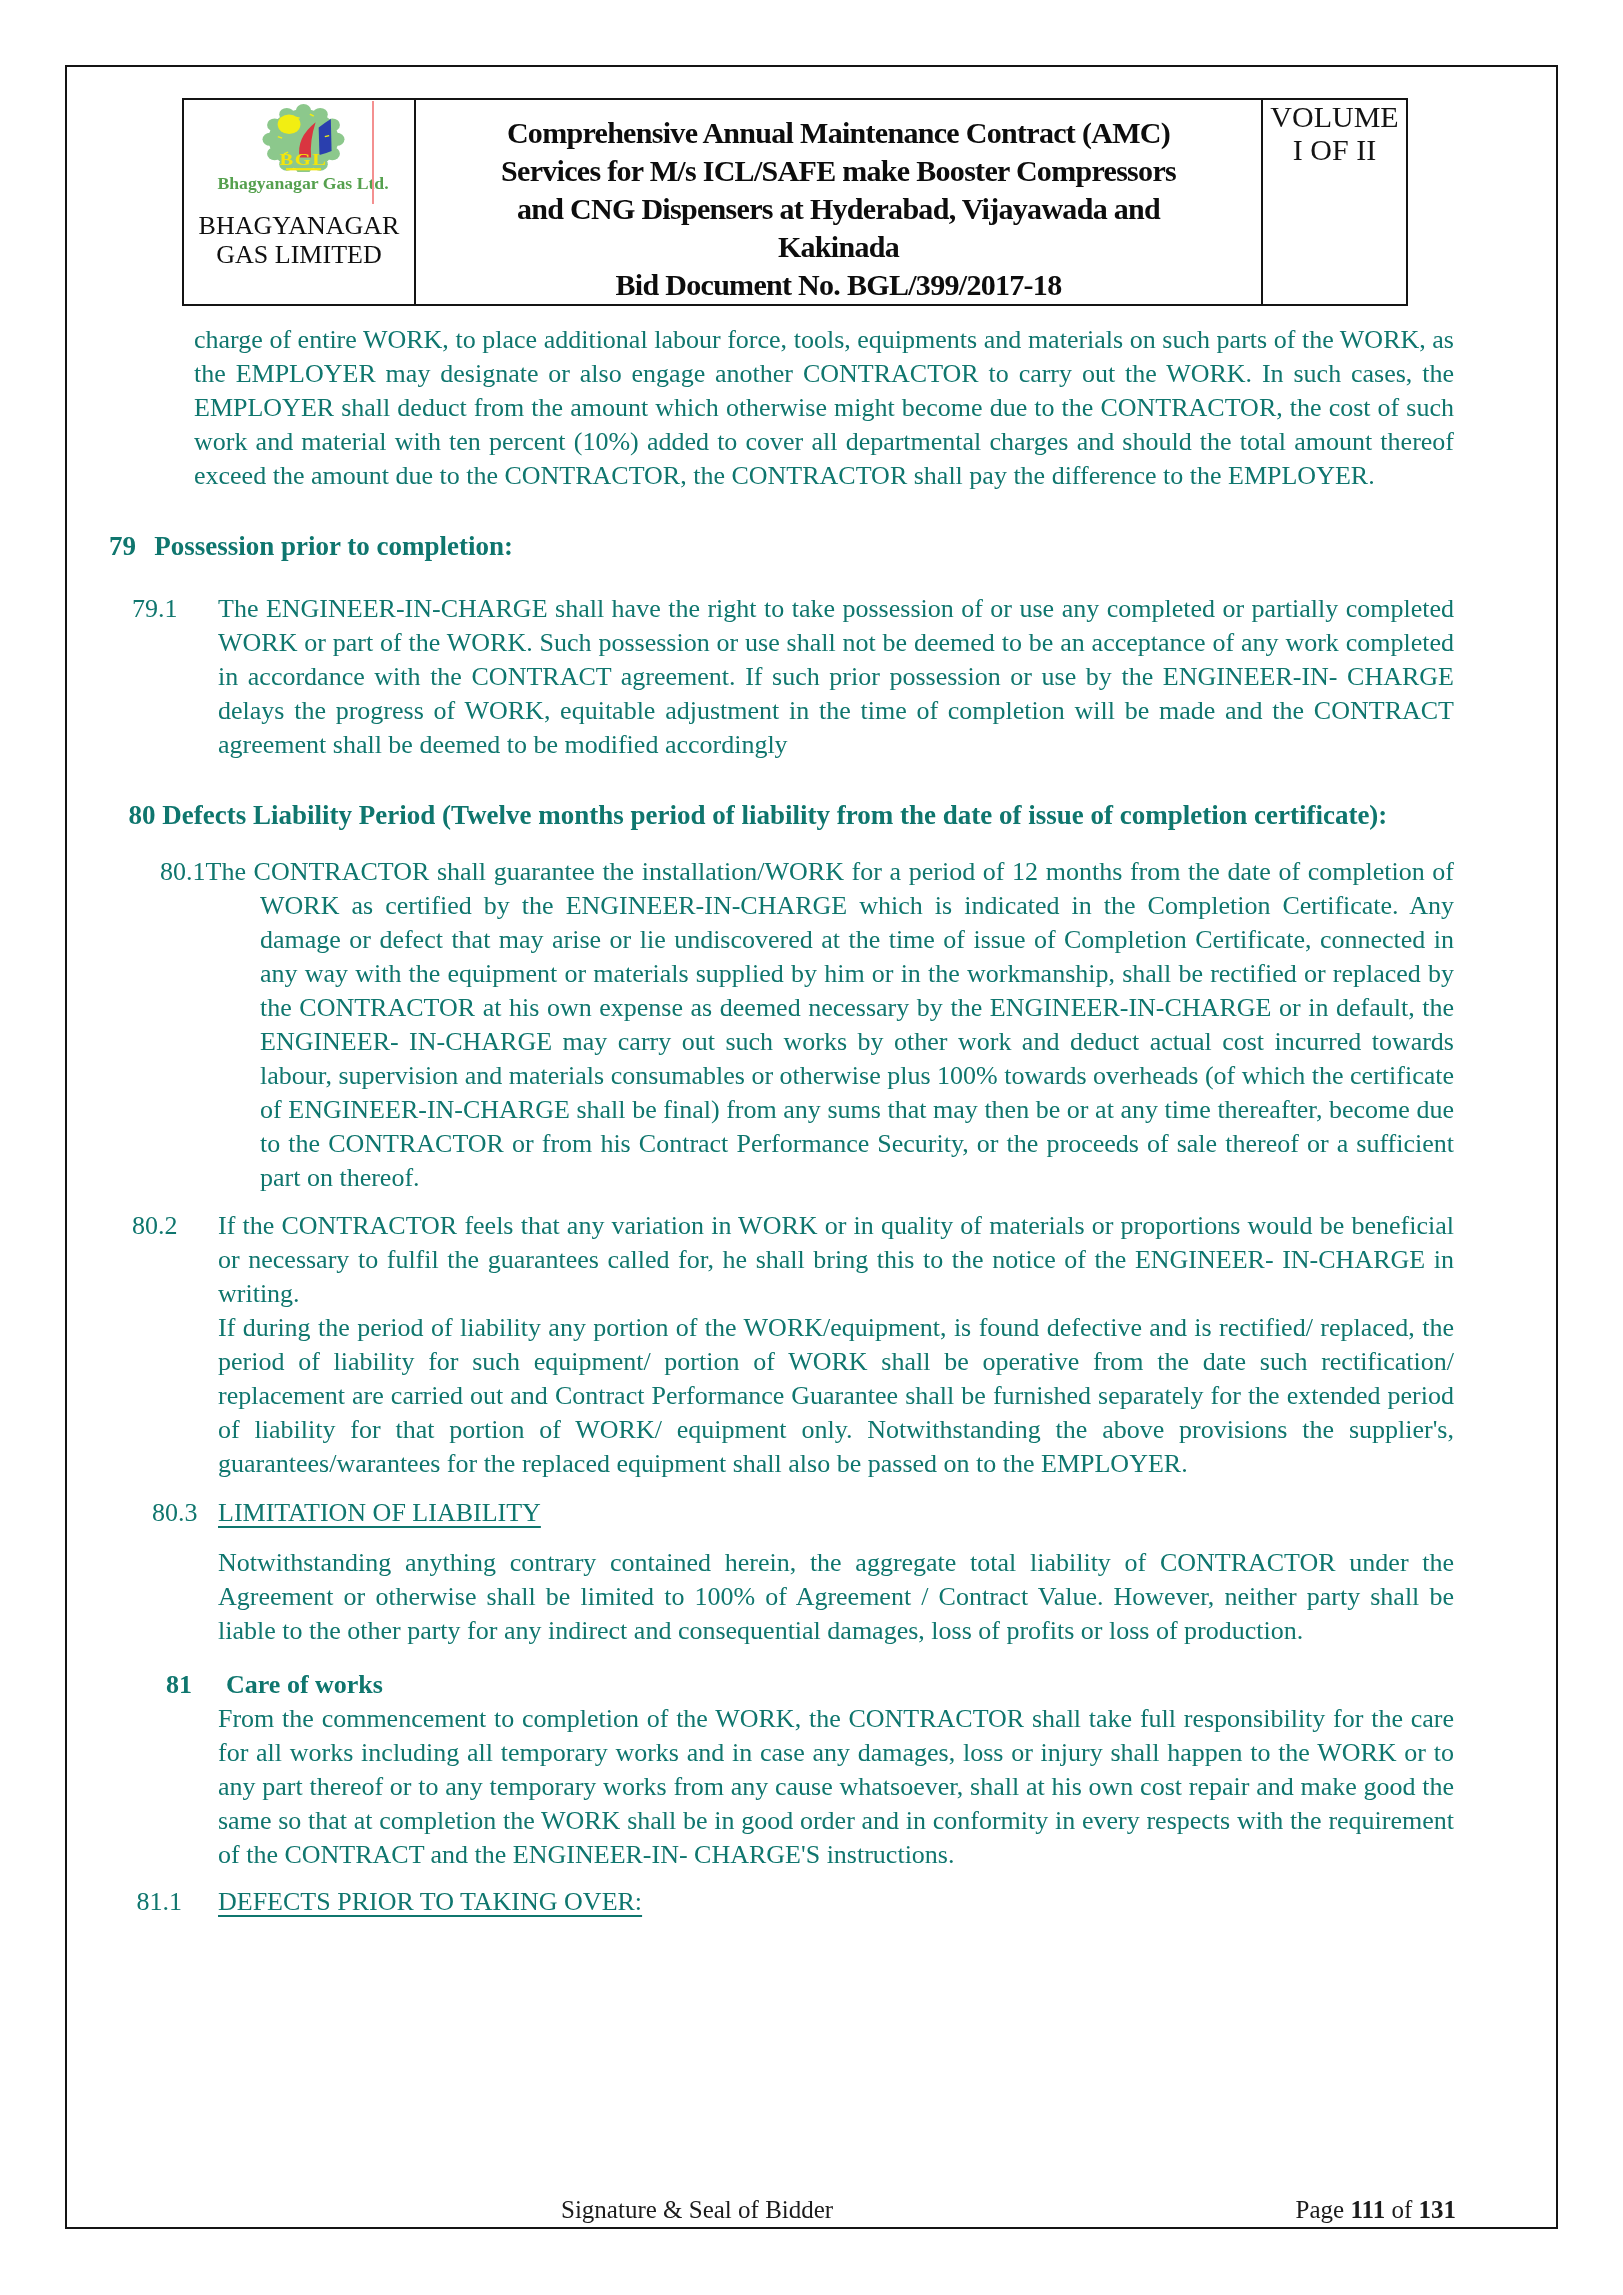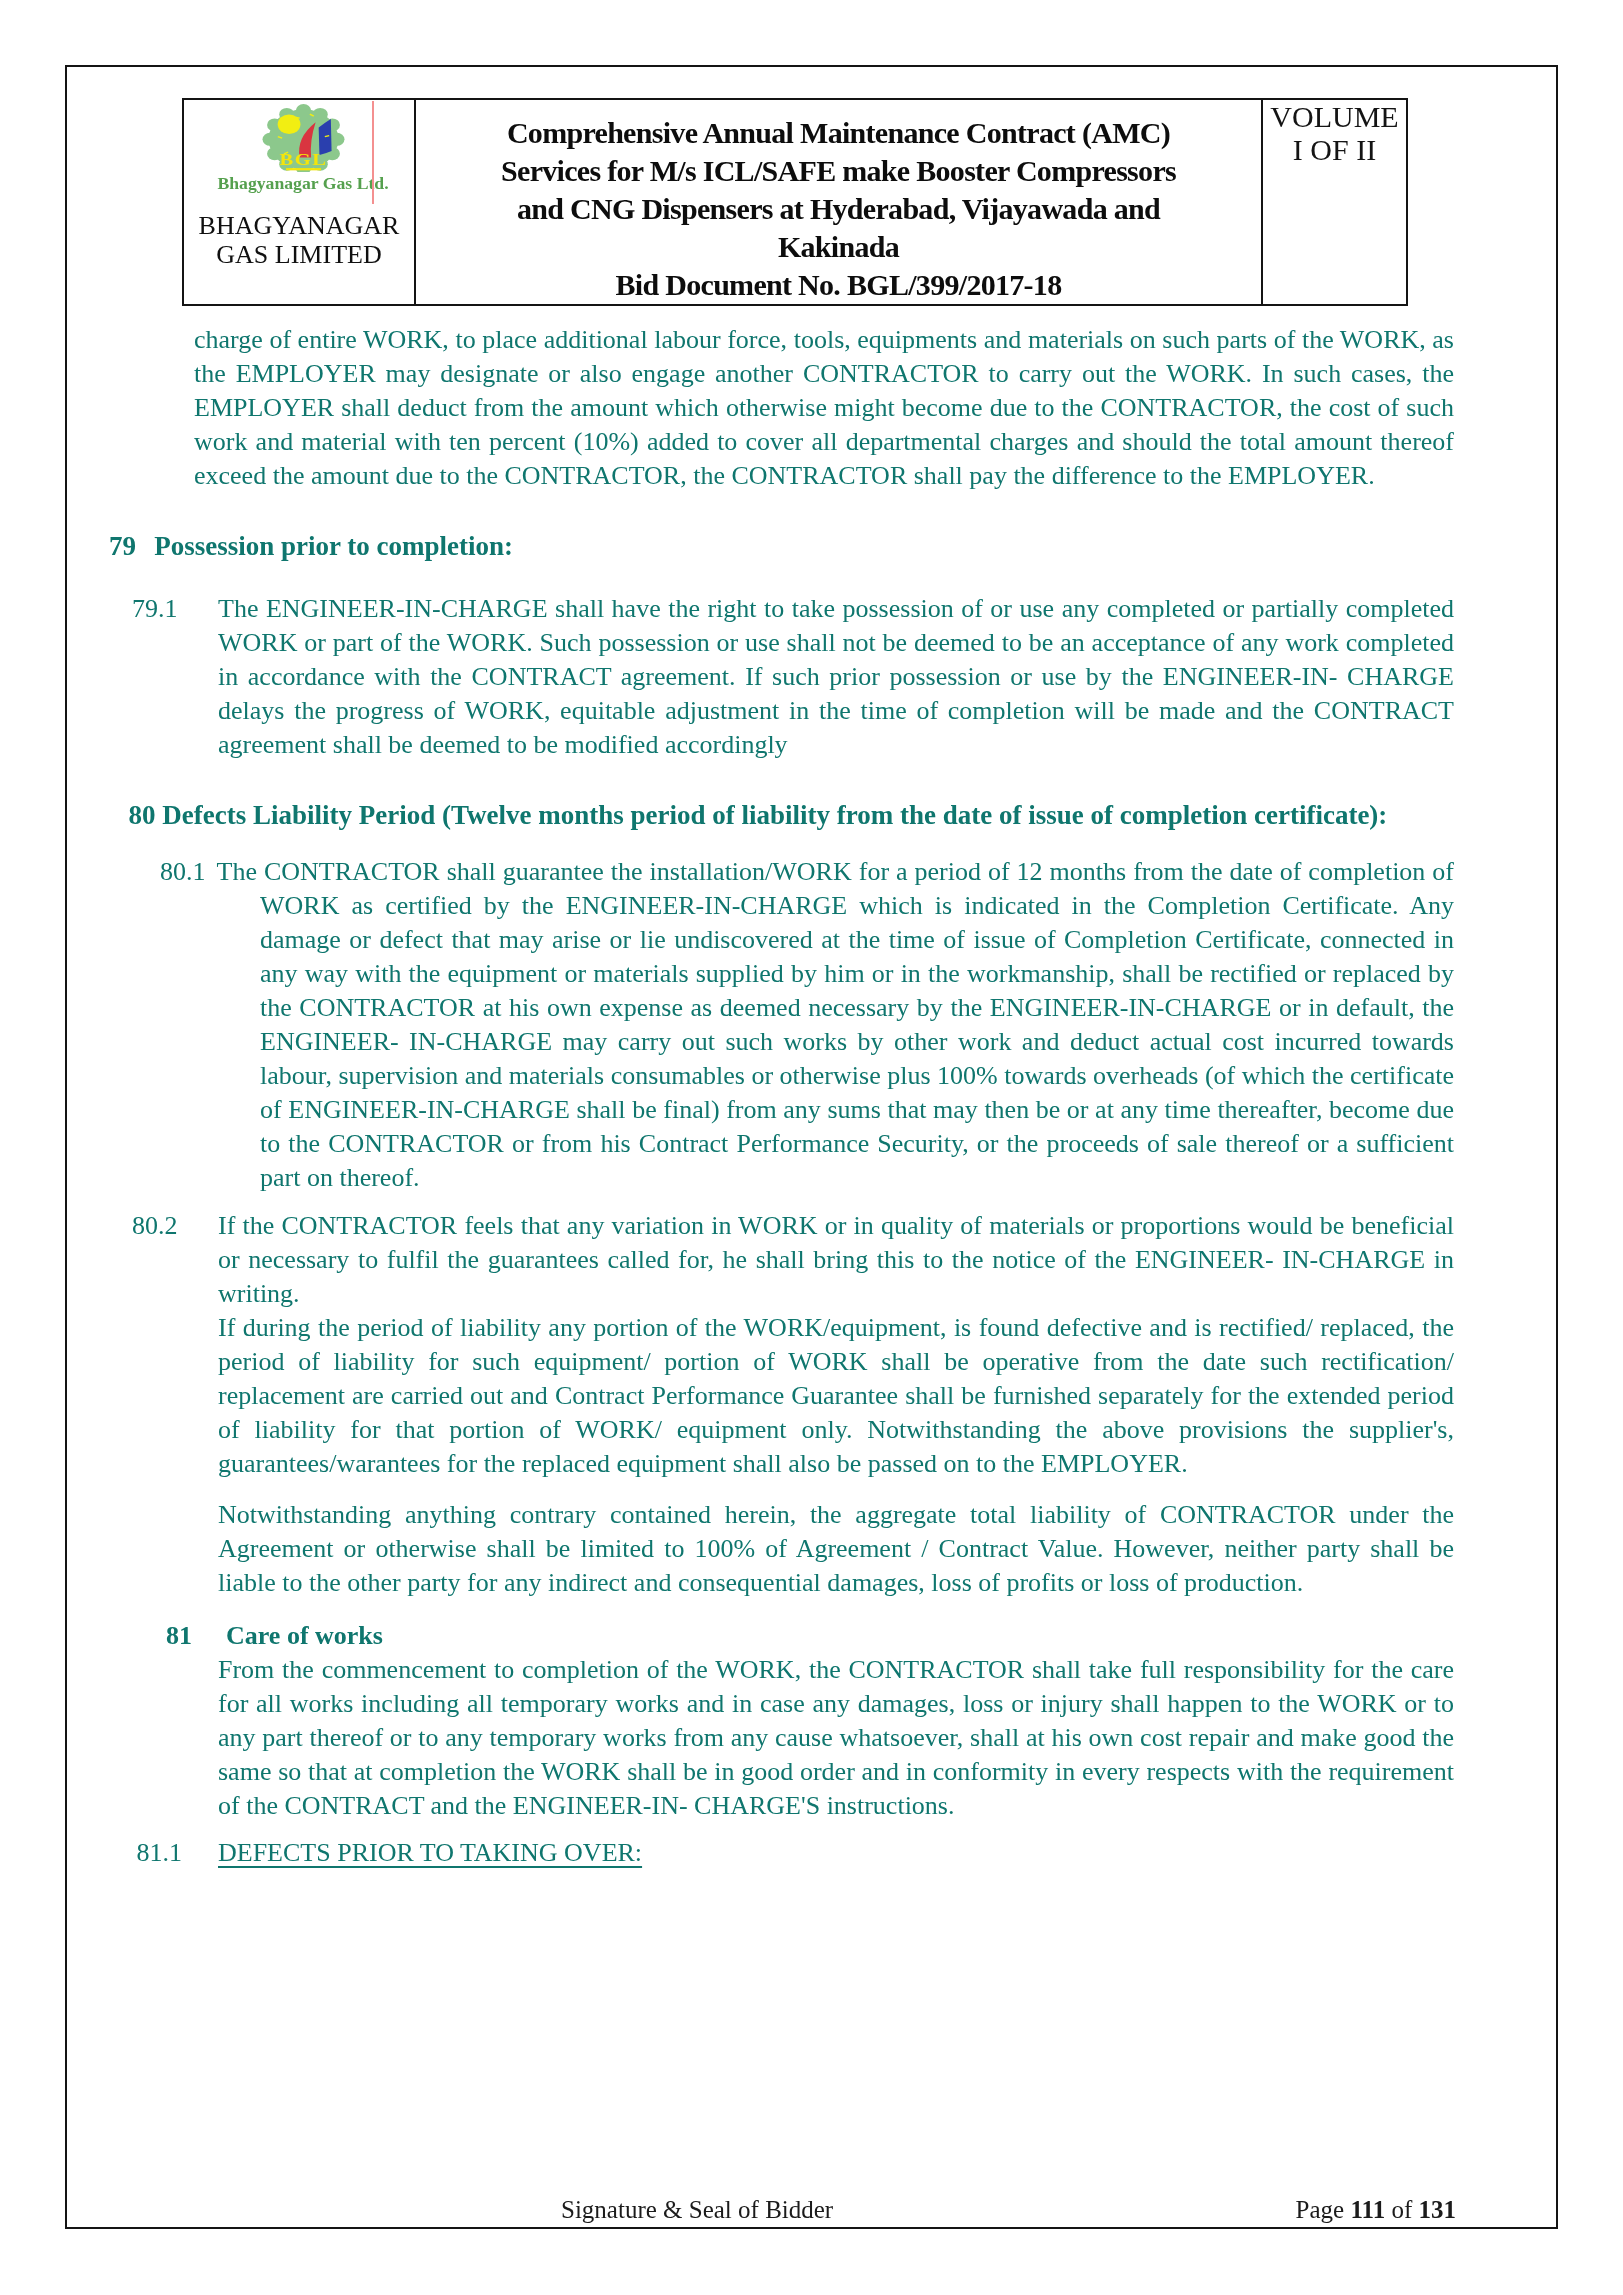--- a/index.html
+++ b/index.html
@@ -38,21 +38,21 @@
     padding:17px 102px 0 42px; font-size:26px; line-height:34px;
     text-align:justify; color:#0f766e;
   }
   .para-intro { margin:0 0 0 85px; }
   .sec-head { font-weight:bold; font-size:27px; margin-top:36px; }
   .sec-head .num { margin-right:18.3px; }
   .item { position:relative; padding-left:109px; margin-top:29.4px; }
   .item .num { position:absolute; left:23px; top:0; text-indent:0; }
   .h80 { margin-left:19.6px; margin-top:36px; font-weight:bold; font-size:27px; }
   .hang { padding-left:151px; text-indent:-100px; margin-top:23px; }
-  .hang .num { margin-right:11px; }
+  .hang .num { margin-right:0; }
   .item-80-2 { margin-top:14px; }
   .item-80-2 p { margin:0; }
   .item-80-3-head { margin-top:14.4px; }
   .item-80-3-head .num { left:43px; }
   .item-80-3-body { margin-top:16.4px; }
   .h81 { margin-top:19.6px; font-weight:bold; }
   .h81 .num { display:inline-block; width:60px; margin-left:57px; }
   .para-81 { position:relative; padding-left:109px; margin-top:0; }
   .item-81-1 { margin-top:13px; }
   .item-81-1 .num { left:27.5px; }
@@ -153,20 +153,24 @@
       <div class="hang">
         <span class="num">80.1</span><span>The CONTRACTOR shall guarantee the installation/WORK for a period of 12 months from the date of completion of WORK as certified by the ENGINEER-IN-CHARGE which is indicated in the Completion Certificate. Any damage or defect that may arise or lie undiscovered at the time of issue of Completion Certificate, connected in any way with the equipment or materials supplied by him or in the workmanship, shall be rectified or replaced by the CONTRACTOR at his own expense as deemed necessary by the ENGINEER-IN-CHARGE or in default, the ENGINEER- IN-CHARGE may carry out such works by other work and deduct actual cost incurred towards labour, supervision and materials consumables or otherwise plus 100% towards overheads (of which the certificate of ENGINEER-IN-CHARGE shall be final) from any sums that may then be or at any time thereafter, become due to the CONTRACTOR or from his Contract Performance Security, or the proceeds of sale thereof or a sufficient part on thereof.</span>
       </div>
 
       <div class="item item-80-2">
         <span class="num">80.2</span>
         <p>If the CONTRACTOR feels that any variation in WORK or in quality of materials or proportions would be beneficial or necessary to fulfil the guarantees called for, he shall bring this to the notice of the ENGINEER- IN-CHARGE in writing.</p>
         <p>If during the period of liability any portion of the WORK/equipment, is found defective and is rectified/ replaced, the period of liability for such equipment/ portion of WORK shall be operative from the date such rectification/ replacement are carried out and Contract Performance Guarantee shall be furnished separately for the extended period of liability for that portion of WORK/ equipment only. Notwithstanding the above provisions the supplier's, guarantees/warantees for the replaced equipment shall also be passed on to the EMPLOYER.</p>
       </div>
 
+      <div class="item item-80-3-head">
+        <span class="num">80.3</span>
+        <span class="uline">LIMITATION OF LIABILITY</span>
+      </div>
 
       <div class="item item-80-3-body">
         <span>Notwithstanding anything contrary contained herein, the aggregate total liability of CONTRACTOR under the Agreement or otherwise shall be limited to 100% of Agreement / Contract Value. However, neither party shall be liable to the other party for any indirect and consequential damages, loss of profits or loss of production.</span>
       </div>
 
       <div class="h81">
         <span class="num">81</span><span>Care of works</span>
       </div>
 
       <div class="para-81">

